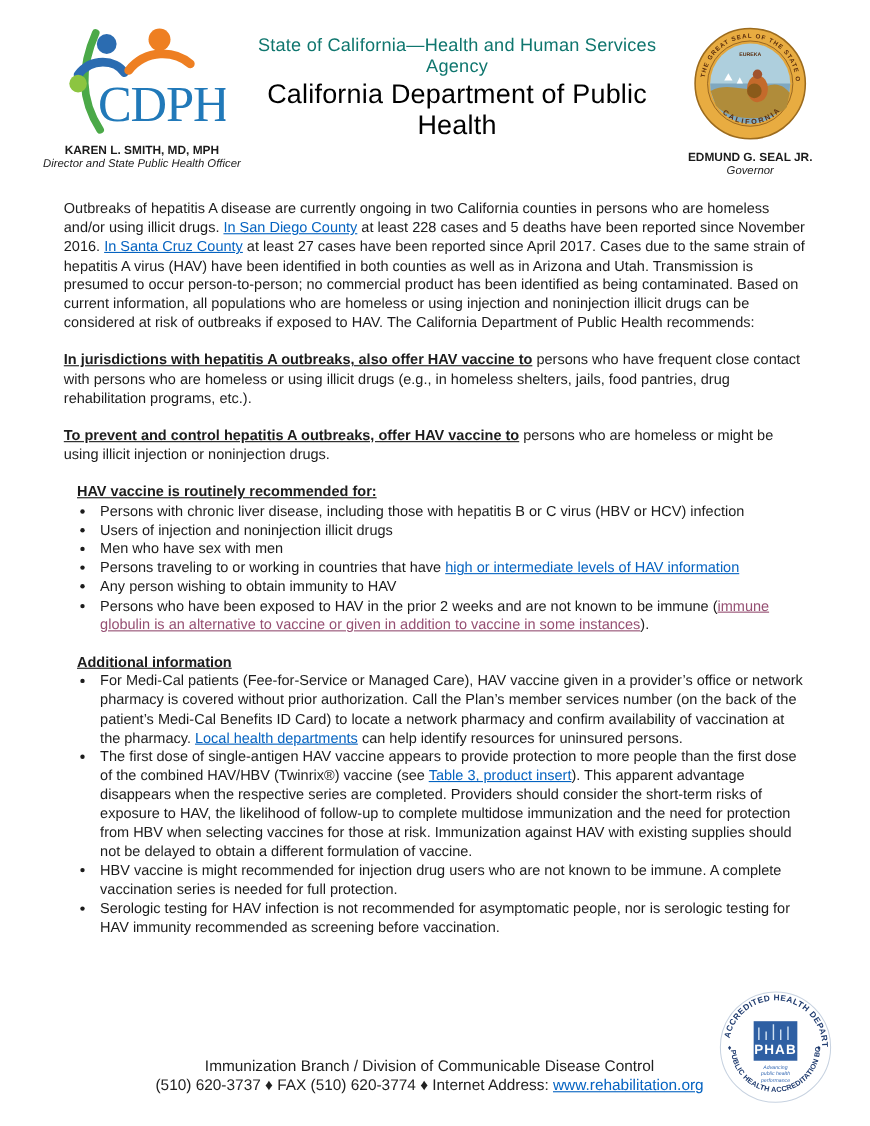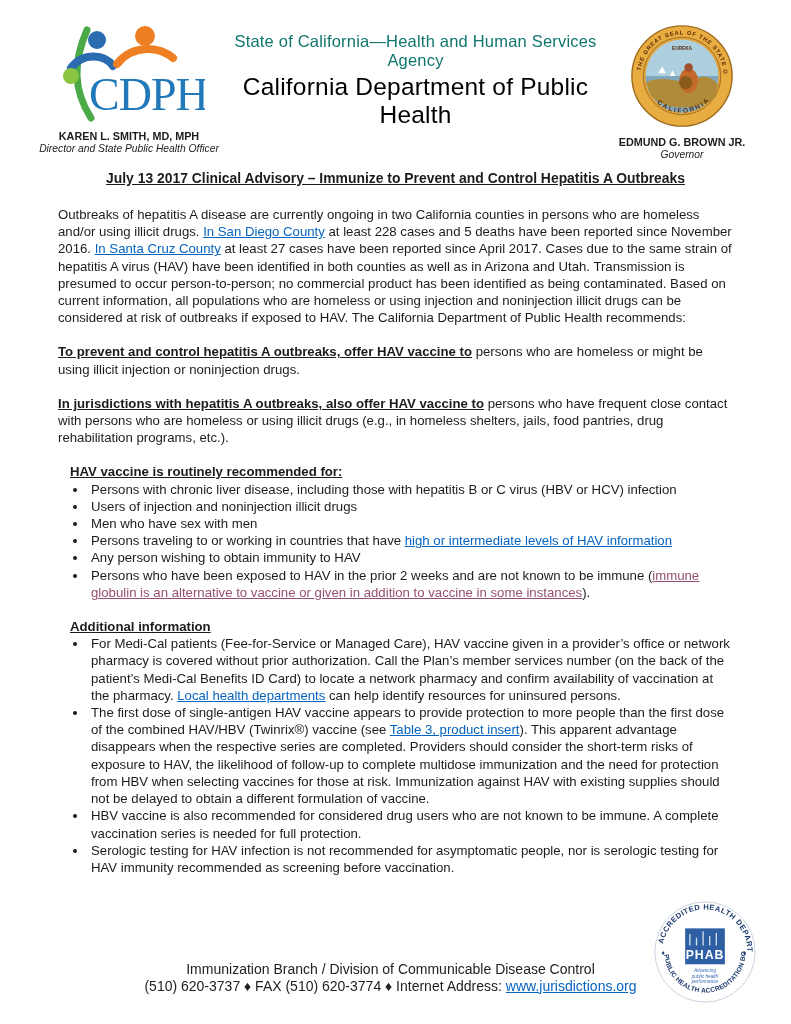--- a/index.html
+++ b/index.html
@@ -97,57 +97,56 @@
           <path d="M52,62 a7,7 0 1 0 14,0 a7,7 0 1 0 -14,0" fill="#8A5A1A"></path>
           <text font-size="6" font-weight="bold" fill="#5A2D0C" letter-spacing="1">
             <textPath href="#caTop" startOffset="4%">THE GREAT SEAL OF THE STATE OF</textPath>
           </text>
           <text font-size="7" font-weight="bold" fill="#5A2D0C" letter-spacing="2">
             <textPath href="#caBot" startOffset="26%">CALIFORNIA</textPath>
           </text>
           <text x="55" y="28" font-size="5" font-weight="bold" fill="#5A2D0C" text-anchor="middle">EUREKA</text>
         </svg>
       </span>
-      <div class="official-name">EDMUND G. BROWN JR.</div>
+      <div class="official-name">EDMUND G. SEAL JR.</div>
       <div class="official-title">Governor</div>
     </div>
   </div>
 
-  <div class="advisory-title">July 13 2017 Clinical Advisory – Immunize to Prevent and Control Hepatitis A Outbreaks</div>
 
   <div class="doc-body">
 
     <p><span>Outbreaks of hepatitis A  disease are currently ongoing in two California counties in persons who are homeless and/or using illicit drugs. </span><a class="link">In San Diego County</a><span> at least 228 cases and 5 deaths have been reported since November 2016. </span><a class="link">In Santa Cruz County</a><span> at least 27 cases have been reported since April 2017. Cases due to the same strain of hepatitis A virus (HAV) have been identified in both counties as well as in Arizona and Utah. Transmission is presumed to occur person-to-person; no commercial product has been identified as being contaminated. Based on current information, all populations who are homeless or using injection and noninjection illicit drugs can be considered at risk of outbreaks if exposed to HAV.  The California Department of Public Health recommends:</span></p>
 
+    <p><span class="bu">In jurisdictions with hepatitis A outbreaks, also offer HAV vaccine to</span><span> persons who have frequent close contact with persons who are homeless or using illicit drugs (e.g., in homeless shelters, jails, food pantries, drug rehabilitation programs, etc.).</span></p>
+
     <p><span class="bu">To prevent and control hepatitis A outbreaks, offer HAV vaccine to</span><span> persons who are homeless or might be using illicit injection or noninjection drugs.</span></p>
-
-    <p><span class="bu">In jurisdictions with hepatitis A outbreaks, also offer HAV vaccine to</span><span> persons who have frequent close contact with persons who are homeless or using illicit drugs (e.g., in homeless shelters, jails, food pantries, drug rehabilitation programs, etc.).</span></p>
 
     <div class="sect-head">HAV vaccine is routinely recommended for:</div>
     <ul class="blist">
       <li><span>Persons with chronic liver disease, including those with hepatitis B or C virus (HBV or HCV) infection</span></li>
       <li><span>Users of injection and noninjection illicit drugs</span></li>
       <li><span>Men who have sex with men</span></li>
       <li><span>Persons traveling to or working in countries that have </span><a class="link">high or intermediate levels  of HAV information</a></li>
       <li><span>Any person wishing to obtain immunity to HAV</span></li>
       <li><span>Persons who have been exposed to HAV in the prior 2 weeks and are not known to be immune (</span><a class="vlink">immune globulin is an alternative to vaccine or given in addition to vaccine in some instances</a><span>).</span></li>
     </ul>
 
     <div class="sect-head">Additional information</div>
     <ul class="blist">
       <li><span>For Medi-Cal patients (Fee-for-Service or Managed Care), HAV vaccine given in a provider’s office or network pharmacy is covered without prior authorization. Call the Plan’s member services number (on the back of the patient’s Medi-Cal Benefits ID Card) to locate a network pharmacy and confirm availability of vaccination at the pharmacy. </span><a class="link">Local health departments</a><span> can help identify resources for uninsured persons.</span></li>
       <li><span>The first dose of single-antigen HAV vaccine appears to provide protection to more people than the first dose of the combined HAV/HBV (Twinrix®) vaccine (see </span><a class="link">Table 3, product insert</a><span>). This apparent advantage disappears when the respective series are completed. Providers should consider the short-term risks of exposure to HAV, the likelihood of follow-up to complete multidose immunization and the need for protection from HBV when selecting vaccines for those at risk. Immunization against HAV with existing supplies should not be delayed to obtain a different formulation of vaccine.</span></li>
-      <li><span>HBV vaccine is also recommended for considered drug users who are not known to be immune. A complete vaccination series is needed for full protection.</span></li>
+      <li><span>HBV vaccine is might recommended for injection drug users who are not known to be immune. A complete vaccination series is needed for full protection.</span></li>
       <li><span>Serologic testing for HAV infection is not recommended for asymptomatic people, nor is serologic testing for HAV immunity recommended as screening before vaccination.</span></li>
     </ul>
   </div>
 
   <div class="footer">
     <div>Immunization Branch / Division of Communicable Disease Control</div>
-    <div><span>(510) 620-3737  ♦  FAX (510) 620-3774  ♦  Internet Address:  </span><a class="link">www.jurisdictions.org</a></div>
+    <div><span>(510) 620-3737  ♦  FAX (510) 620-3774  ♦  Internet Address:  </span><a class="link">www.rehabilitation.org</a></div>
   </div>
 
   <div class="phab-wrap">
     <svg width="104" height="104" viewBox="0 0 110 110">
       <defs>
         <path id="phTop" d="M 10,55 A 45,45 0 0 1 100,55"></path>
         <path id="phBot" d="M 12,55 A 43,43 0 0 0 98,55"></path>
       </defs>
       <circle cx="55" cy="55" r="53" fill="#ffffff" stroke="#c7d2e0" stroke-width="1"></circle>
       <text font-size="8" font-weight="bold" fill="#1E3A6E" letter-spacing="0.5">

